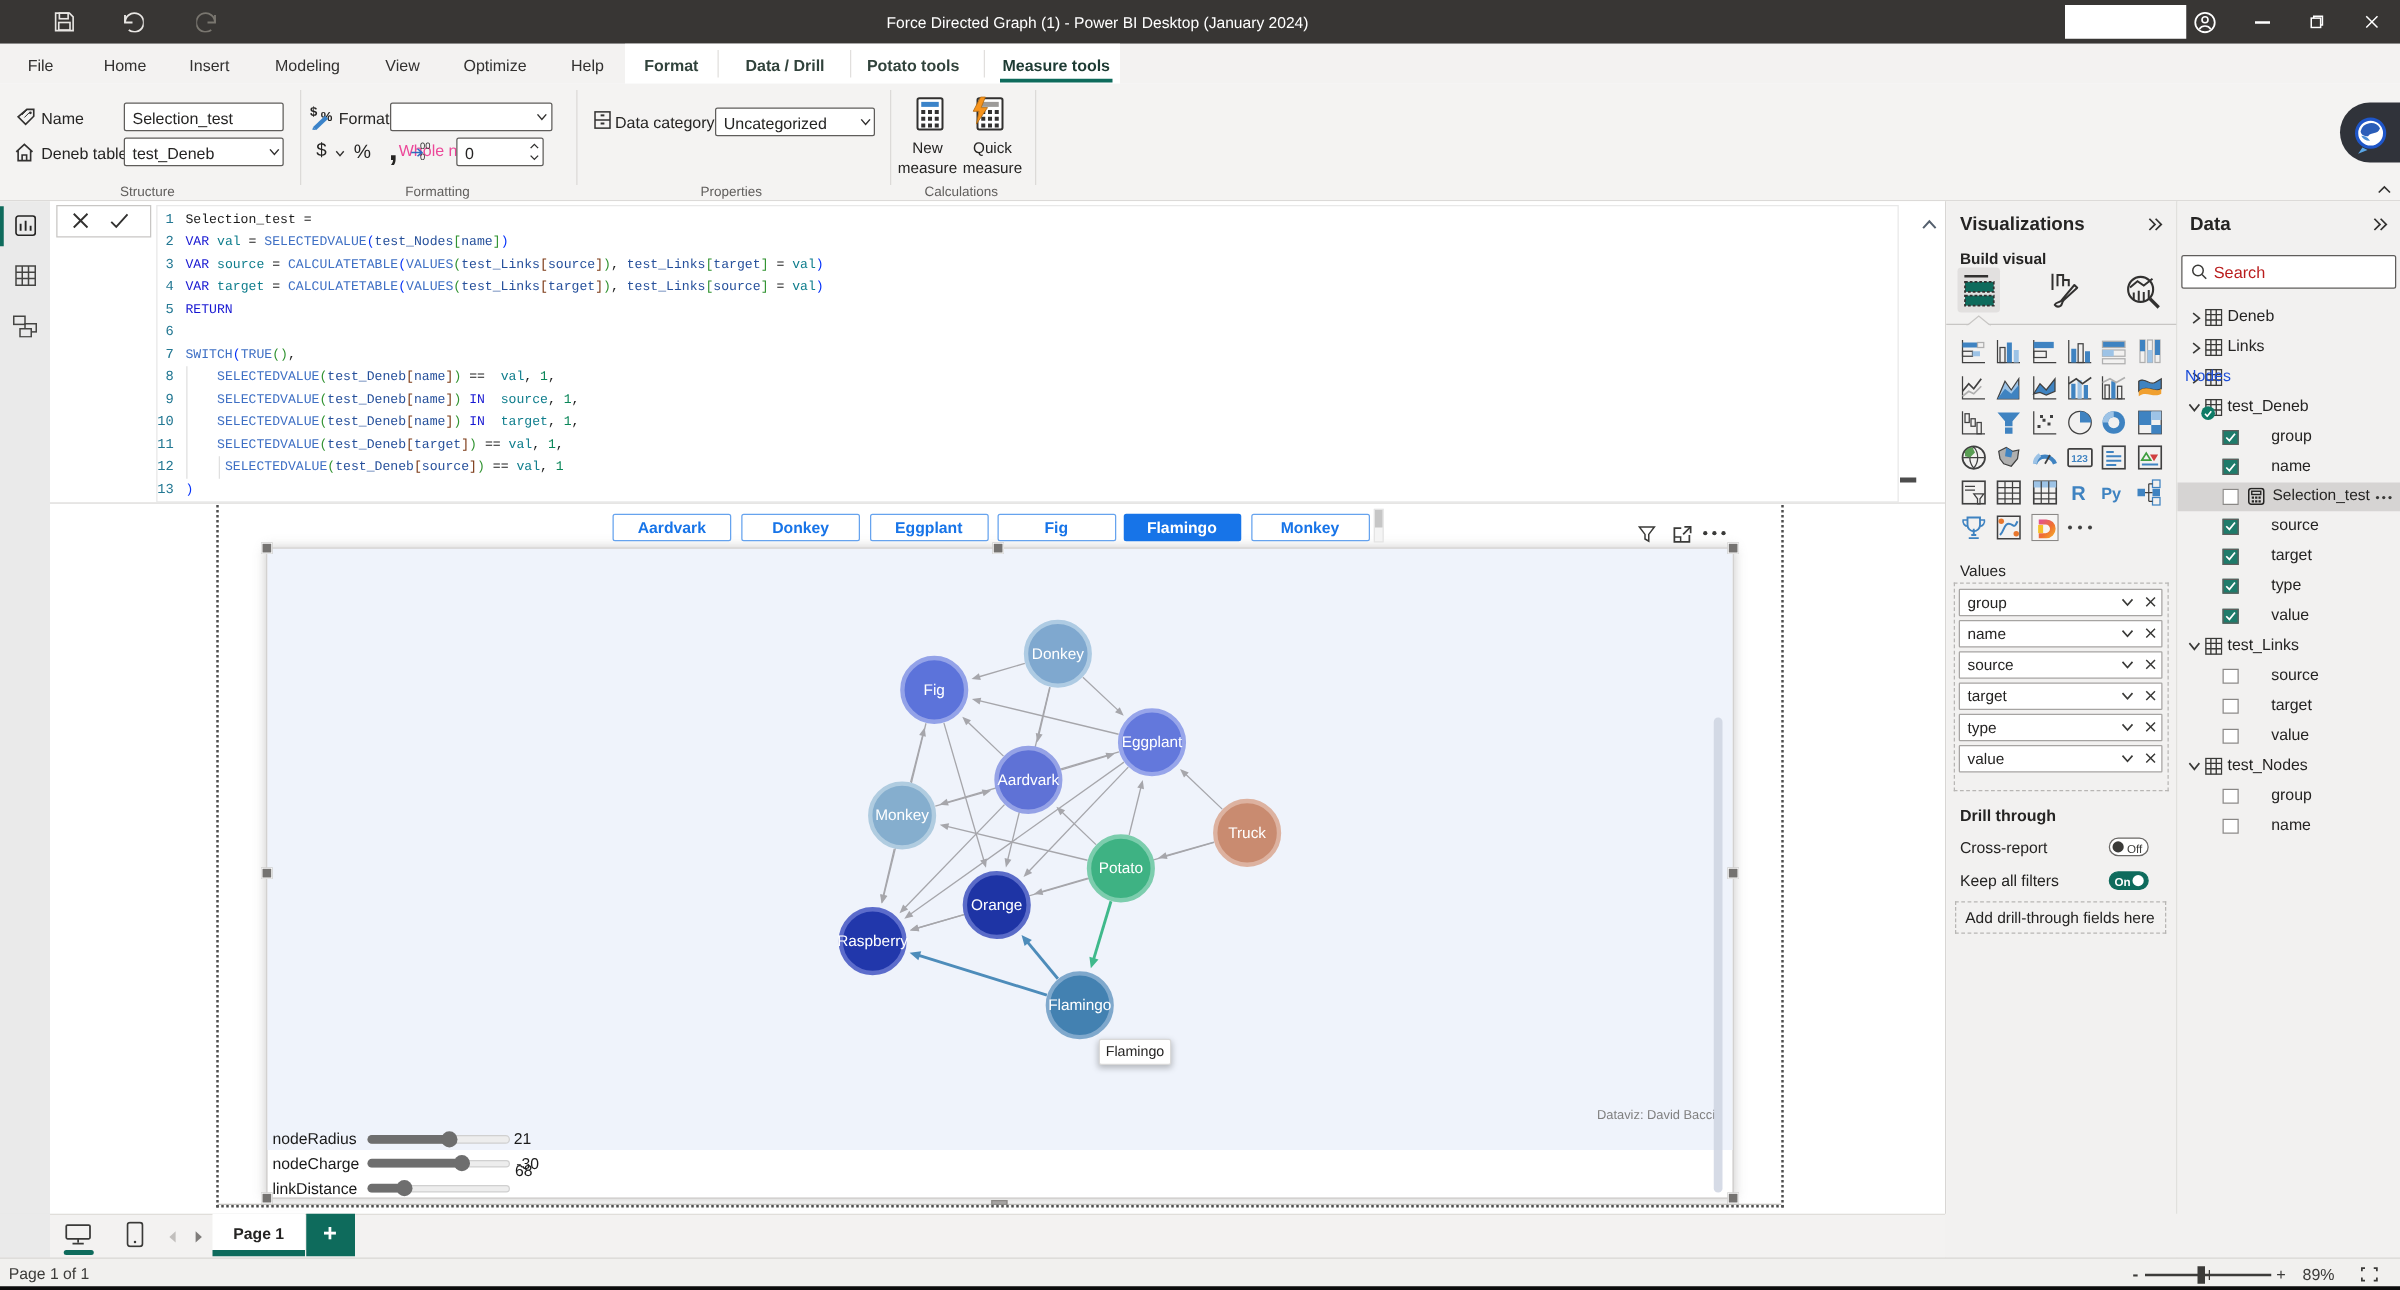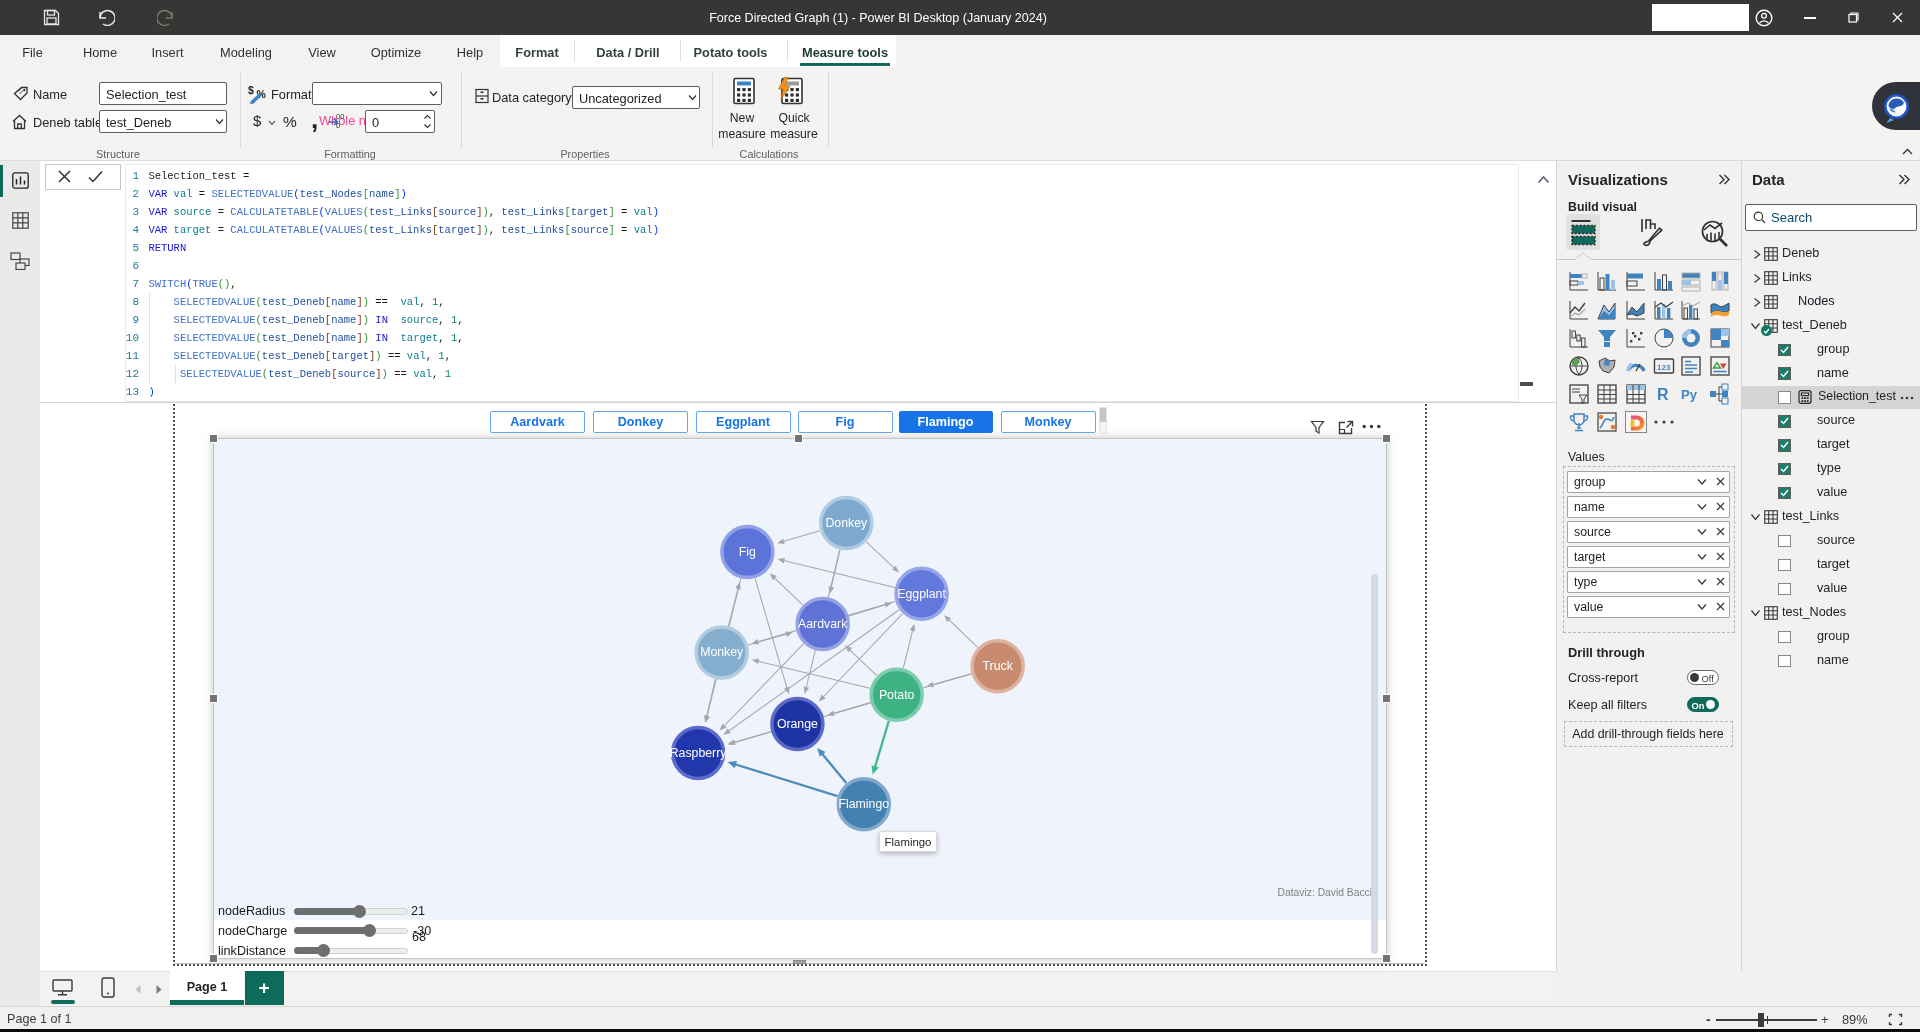--- a/index.html
+++ b/index.html
@@ -639,21 +639,21 @@
 <span class="tx" style="left:1648px;top:734px;transform:translate(-50%,-50%);font-size:12.4px;color:#252423;">Add drill-through fields here</span>
 <span class="tx" style="left:1752px;top:171px;font-size:15px;color:#252423;font-weight:600">Data</span>
 <svg class="a" style="left:1898px;top:174px" width="13" height="11" viewBox="0 0 13 11">
     <path d="M1.5 1 L6 5.5 L1.5 10 M6.5 1 L11 5.5 L6.5 10" fill="none" stroke="#323130" stroke-width="1.4"></path>
   </svg>
 <div class="a" style="left:1745px;top:204px;width:172px;height:26.5px;background:#fff;border:1px solid #5f5d5b;border-radius:2px"></div>
 <svg class="a" style="left:1753px;top:211px" width="13" height="13" viewBox="0 0 13 13">
     <circle cx="5.4" cy="5.4" r="4.2" fill="none" stroke="#3a3a38" stroke-width="1.2"></circle>
     <path d="M8.6 8.6 L12 12" stroke="#3a3a38" stroke-width="1.2"></path>
   </svg>
-<span class="tx" style="left:1771px;top:210px;font-size:13px;color:#0c4a6e;">Search</span>
+<span class="tx" style="left:1771px;top:210px;font-size:13px;color:#b91c1c;">Search</span>
 <svg class="a" style="left:1753px;top:248.5px" width="8" height="11" viewBox="0 0 8 11">
     <path d="M1.5 1.5 L6.5 5.5 L1.5 9.5" fill="none" stroke="#3a3a38" stroke-width="1.3"></path>
   </svg>
 <svg class="a" style="left:1764px;top:247px" width="14" height="14" viewBox="0 0 14 14">
 <rect x="0.7" y="0.7" width="12.6" height="12.6" fill="none" stroke="#3a3a38" stroke-width="1.1"></rect>
 <path d="M0.7 4.7 h12.6 M0.7 9 h12.6 M4.7 0.7 v12.6 M9 0.7 v12.6" stroke="#3a3a38" stroke-width="1.1"></path>
   </svg>
 <span class="tx" style="left:1782px;top:246px;font-size:12.7px;color:#252423;">Deneb</span>
 <svg class="a" style="left:1753px;top:272.5px" width="8" height="11" viewBox="0 0 8 11">
     <path d="M1.5 1.5 L6.5 5.5 L1.5 9.5" fill="none" stroke="#3a3a38" stroke-width="1.3"></path>
@@ -663,21 +663,21 @@
 <path d="M0.7 4.7 h12.6 M0.7 9 h12.6 M4.7 0.7 v12.6 M9 0.7 v12.6" stroke="#3a3a38" stroke-width="1.1"></path>
   </svg>
 <span class="tx" style="left:1782px;top:270px;font-size:12.7px;color:#252423;">Links</span>
 <svg class="a" style="left:1753px;top:296.5px" width="8" height="11" viewBox="0 0 8 11">
     <path d="M1.5 1.5 L6.5 5.5 L1.5 9.5" fill="none" stroke="#3a3a38" stroke-width="1.3"></path>
   </svg>
 <svg class="a" style="left:1764px;top:295px" width="14" height="14" viewBox="0 0 14 14">
 <rect x="0.7" y="0.7" width="12.6" height="12.6" fill="none" stroke="#3a3a38" stroke-width="1.1"></rect>
 <path d="M0.7 4.7 h12.6 M0.7 9 h12.6 M4.7 0.7 v12.6 M9 0.7 v12.6" stroke="#3a3a38" stroke-width="1.1"></path>
   </svg>
-<span class="tx" style="left:1798px;top:294px;font-size:12.7px;color:#0f172a;">Nodes</span>
+<span class="tx" style="left:1748px;top:294px;font-size:12.7px;color:#1d4ed8;">Nodes</span>
 <svg class="a" style="left:1750px;top:322px" width="11" height="8" viewBox="0 0 11 8">
     <path d="M1.5 1.5 L5.5 6.5 L9.5 1.5" fill="none" stroke="#3a3a38" stroke-width="1.3"></path>
   </svg>
 <svg class="a" style="left:1764px;top:319px" width="14" height="14" viewBox="0 0 14 14">
 <rect x="0.7" y="0.7" width="12.6" height="12.6" fill="none" stroke="#3a3a38" stroke-width="1.1"></rect>
 <path d="M0.7 4.7 h12.6 M0.7 9 h12.6 M4.7 0.7 v12.6 M9 0.7 v12.6" stroke="#3a3a38" stroke-width="1.1"></path>
   </svg>
 <div class="a c" style="left:1761px;top:325px;width:11px;height:11px;border-radius:50%;background:#0e7b66">
     <svg width="7" height="6" viewBox="0 0 7 6">
       <path d="M1 3 L2.8 5 L6 1" fill="none" stroke="#fff" stroke-width="1.3"></path>

